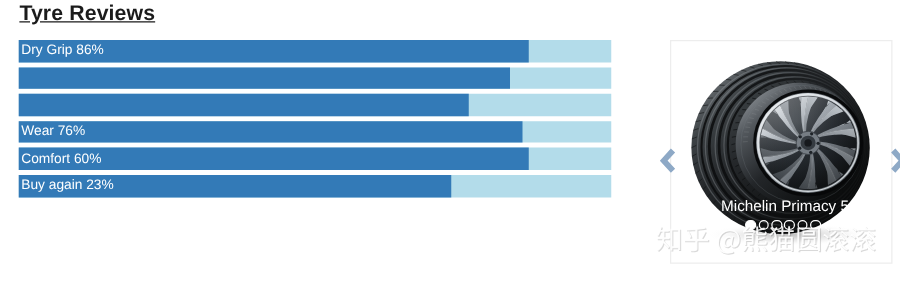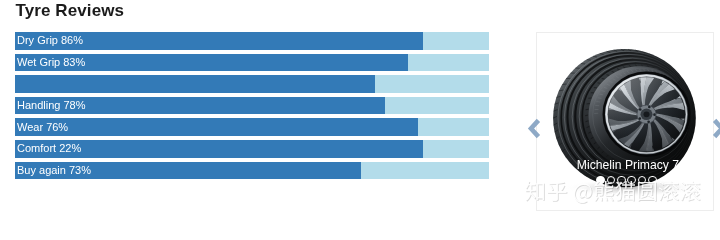--- a/index.html
+++ b/index.html
@@ -1,20 +1,20 @@
 <!DOCTYPE html>
 <html><head>
 <meta charset="utf-8">
 <title>Tyre Reviews</title>
 <style>
   html,body{margin:0;padding:0;}
   body{width:720px;height:221px;background:#ffffff;font-family:"Liberation Sans",sans-serif;overflow:hidden;}
   .page{position:relative;width:720px;height:221px;background:#fff;}
 
-  .title{position:absolute;left:15.5px;top:0.6px;font-size:17px;font-weight:bold;color:#1b1b1b;letter-spacing:0.1px;}
+  .title{position:absolute;left:15.5px;top:0.6px;font-size:17px;font-weight:bold;color:#1b1b1b;letter-spacing:0.1px;text-decoration:underline;}
 
   .bars{position:absolute;left:15px;top:32px;width:474px;}
   .row{position:relative;height:17.6px;margin-bottom:4px;background:#b3dcea;}
   .fill{position:absolute;left:0;top:0;bottom:0;background:#337ab7;}
   .rowlabel{position:absolute;left:2px;top:2.4px;font-size:11px;color:#ffffff;white-space:nowrap;}
 
   .card{position:absolute;left:535.5px;top:31.5px;width:178px;height:179px;background:#fff;
         border:1px solid #ededed;box-sizing:border-box;overflow:hidden;}
   .tyre-wrap{position:absolute;left:0;top:0;width:178px;height:179px;}
   .prodname{position:absolute;left:7px;right:0;top:125.5px;text-align:center;font-size:12.2px;color:#ffffff;z-index:3;}
@@ -36,40 +36,35 @@
 
   <div class="title">Tyre Reviews</div>
 
   <div class="bars">
       <div class="row">
         <div class="fill" style="width: 86%;"></div>
         <div class="rowlabel">Dry Grip 86%</div>
       </div>
       <div class="row">
         <div class="fill" style="width: 83%;"></div>
-        <div class="rowlabel">Wet Grip 83%</div>
       </div>
       <div class="row">
         <div class="fill" style="width: 76%;"></div>
-      </div>
-      <div class="row">
-        <div class="fill" style="width: 78%;"></div>
-        <div class="rowlabel">Handling 78%</div>
       </div>
       <div class="row">
         <div class="fill" style="width: 85%;"></div>
         <div class="rowlabel">Wear 76%</div>
       </div>
       <div class="row">
         <div class="fill" style="width: 86%;"></div>
-        <div class="rowlabel">Comfort 22%</div>
+        <div class="rowlabel">Comfort 60%</div>
       </div>
       <div class="row">
         <div class="fill" style="width: 73%;"></div>
-        <div class="rowlabel">Buy again 73%</div>
+        <div class="rowlabel">Buy again 23%</div>
       </div>
     </div>
 
   <div class="card">
     <div class="tyre-wrap">
 <svg width="178" height="179" viewBox="0 0 178 179" xmlns="http://www.w3.org/2000/svg">
 <defs>
 <linearGradient id="gTread" x1="4%" y1="10%" x2="88%" y2="94%">
               <stop offset="0%" stop-color="#8d9296"></stop>
               <stop offset="7%" stop-color="#63686c"></stop>
@@ -158,21 +153,21 @@
 <ellipse cx="109.5" cy="81.3" rx="9.6" ry="9.3" fill="#767d84" stroke="#3b4147" stroke-width="0.7"></ellipse>
 <ellipse cx="109.5" cy="81.3" rx="6.0" ry="5.8" fill="#353b41"></ellipse>
 <ellipse cx="109.5" cy="81.3" rx="3.0" ry="2.9" fill="#16191d"></ellipse>
 <circle cx="112.32" cy="74" r="1.3" fill="#1e2328"></circle>
 <circle cx="117.49" cy="81.66" r="1.3" fill="#1e2328"></circle>
 <circle cx="111.62" cy="88.82" r="1.3" fill="#1e2328"></circle>
 <circle cx="102.82" cy="85.59" r="1.3" fill="#1e2328"></circle>
 <circle cx="103.25" cy="76.43" r="1.3" fill="#1e2328"></circle>
 </svg>
     </div>
-    <div class="prodname">Michelin Primacy 7</div>
+    <div class="prodname">Michelin Primacy 5</div>
     <div class="dots">
         <div class="dot on"></div>
         <div class="dot"></div>
         <div class="dot"></div>
         <div class="dot"></div>
         <div class="dot"></div>
         <div class="dot"></div>
       </div>
   </div>
 

